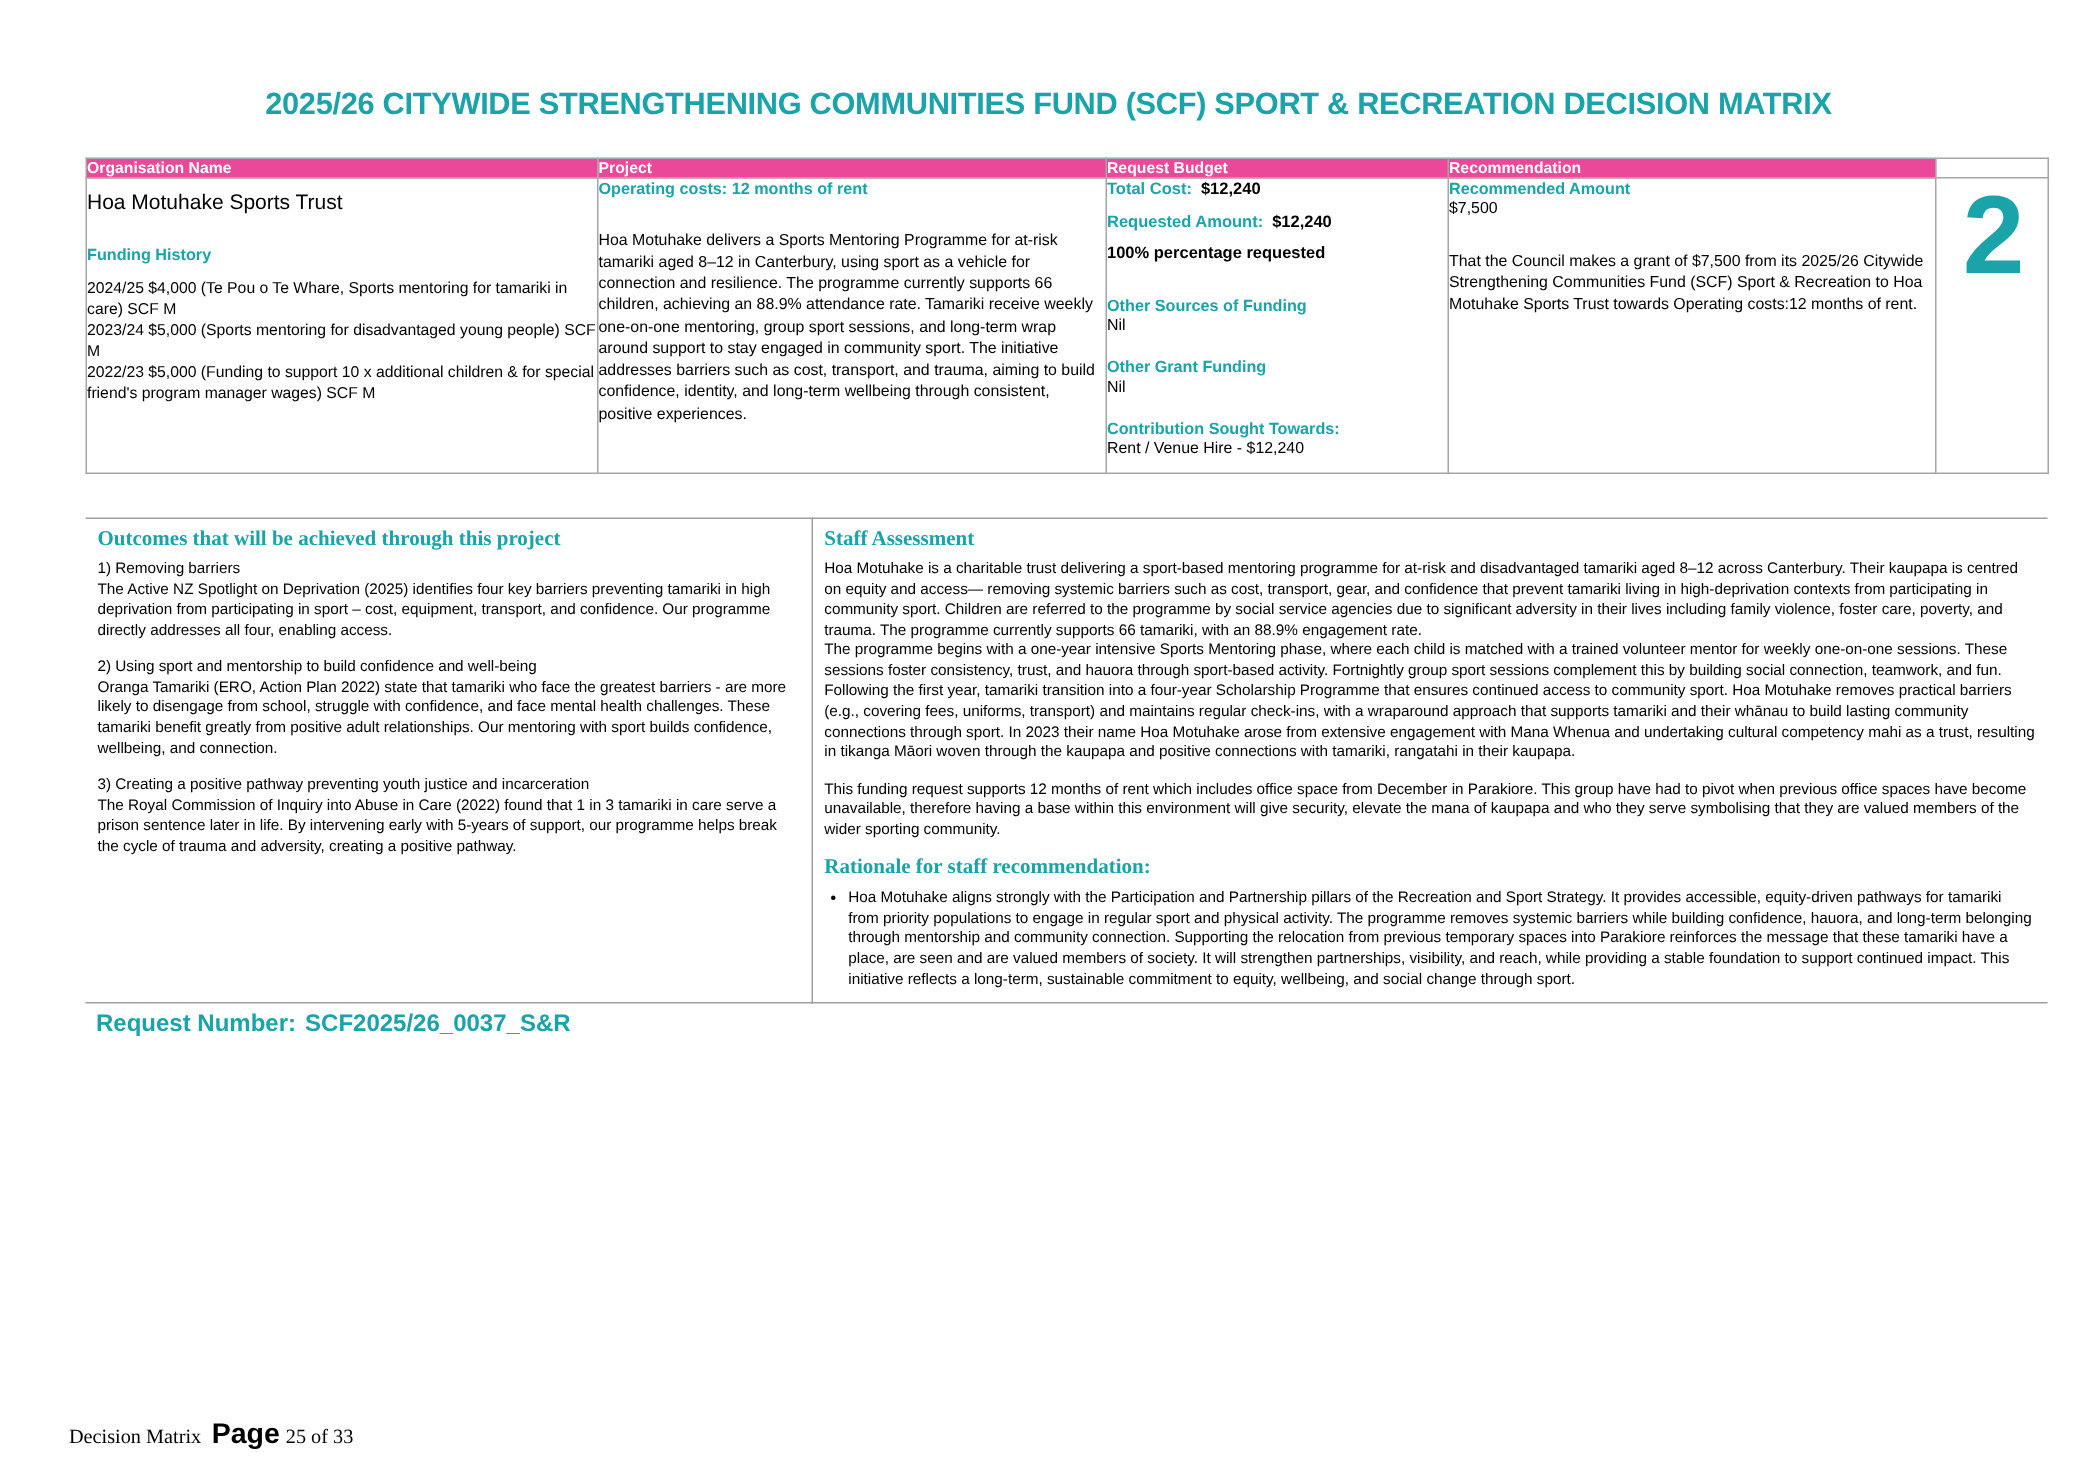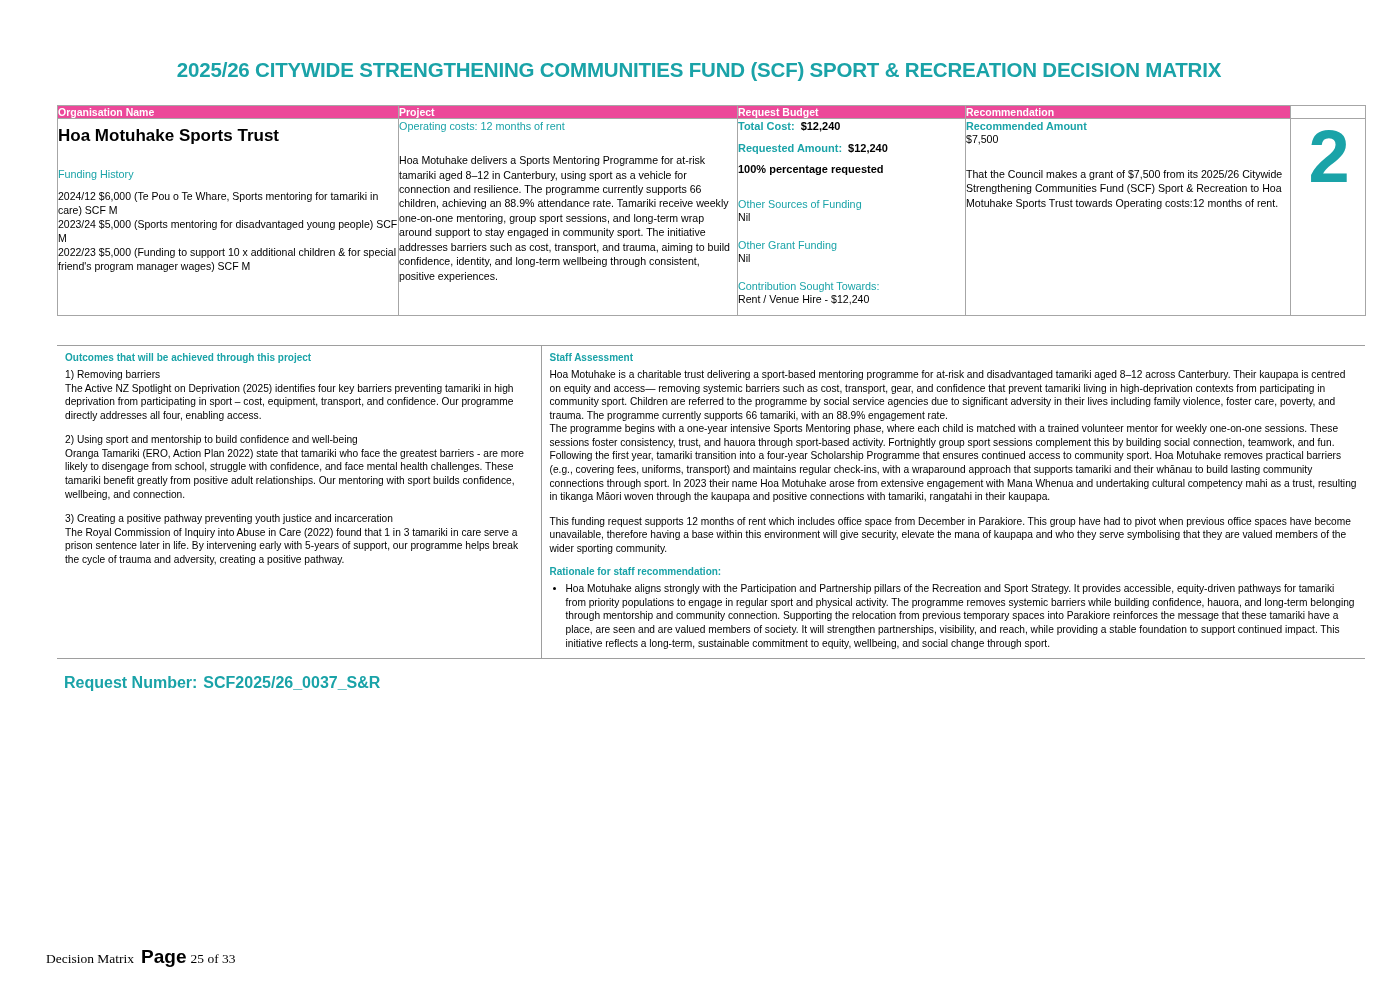--- a/index.html
+++ b/index.html
@@ -80,27 +80,27 @@
   .rank-number {
     font-size: 74px;
     font-weight: bold;
     color: #1aa3a8;
     line-height: 0.92;
     padding-top: 4px;
     letter-spacing: -2px;
   }
 
   .org-name {
-    font-weight: bold;
-    font-size: 17px;
+    font-weight: normal;
+    font-size: 14px;
     margin: 6px 0 0 0;
   }
   .teal-head {
     color: #1aa3a8;
-    font-weight: normal;
+    font-weight: bold;
     font-size: 10.8px;
   }
   .sp-lg { height: 20px; }
   .sp-md { height: 13px; }
   .sp-sm { height: 7px; }
   .plain-line { font-size: 10.5px; line-height: 1.34; }
   .para { font-size: 10.6px; line-height: 1.36; margin: 0; }
 
   .budget-row {
     font-size: 11px;
@@ -146,22 +146,23 @@
     border-top: 1px solid #9e9e9e;
     border-bottom: 1px solid #9e9e9e;
   }
   .detail-left {
     border-right: 1px solid #9e9e9e;
     width: 484px;
   }
   .sec-head {
     color: #1aa3a8;
     font-weight: bold;
-    font-size: 10px;
+    font-size: 14px;
     margin-bottom: 5px;
+    font-family: Liberation Serif, serif;
   }
   .sec-body {
     font-size: 10.2px;
     line-height: 1.33;
   }
   .sec-body p { margin: 0; }
   .blank-line { height: 11px; }
 
   .rat-list {
     margin: 2px 0 0 0;
@@ -228,21 +229,21 @@
       <th class="hdr-cell">Recommendation</th>
       <th class="hdr-blank"></th>
     </tr>
     <tr>
 
       <td class="body-cell">
         <div class="org-name">Hoa Motuhake Sports Trust</div>
         <div class="sp-lg"></div>
         <div class="teal-head">Funding History</div>
         <div class="sp-sm"></div>
-        <div class="plain-line">2024/12 $6,000 (Te Pou o Te Whare, Sports mentoring for tamariki in care) SCF M</div>
+        <div class="plain-line">2024/25 $4,000 (Te Pou o Te Whare, Sports mentoring for tamariki in care) SCF M</div>
         <div class="plain-line">2023/24 $5,000 (Sports mentoring for disadvantaged young people) SCF M</div>
         <div class="plain-line">2022/23 $5,000 (Funding to support 10 x additional children &amp; for special friend's program manager wages) SCF M</div>
       </td>
 
       <td class="body-cell">
         <div class="teal-head">Operating costs: 12 months of rent</div>
         <div class="sp-lg"></div>
         <p class="para">Hoa Motuhake delivers a Sports Mentoring Programme for at-risk tamariki aged 8–12 in Canterbury, using sport as a vehicle for connection and resilience. The programme currently supports 66 children, achieving an 88.9% attendance rate. Tamariki receive weekly one-on-one mentoring, group sport sessions, and long-term wrap around support to stay engaged in community sport. The initiative addresses barriers such as cost, transport, and trauma, aiming to build confidence, identity, and long-term wellbeing through consistent, positive experiences.</p>
       </td>
 

